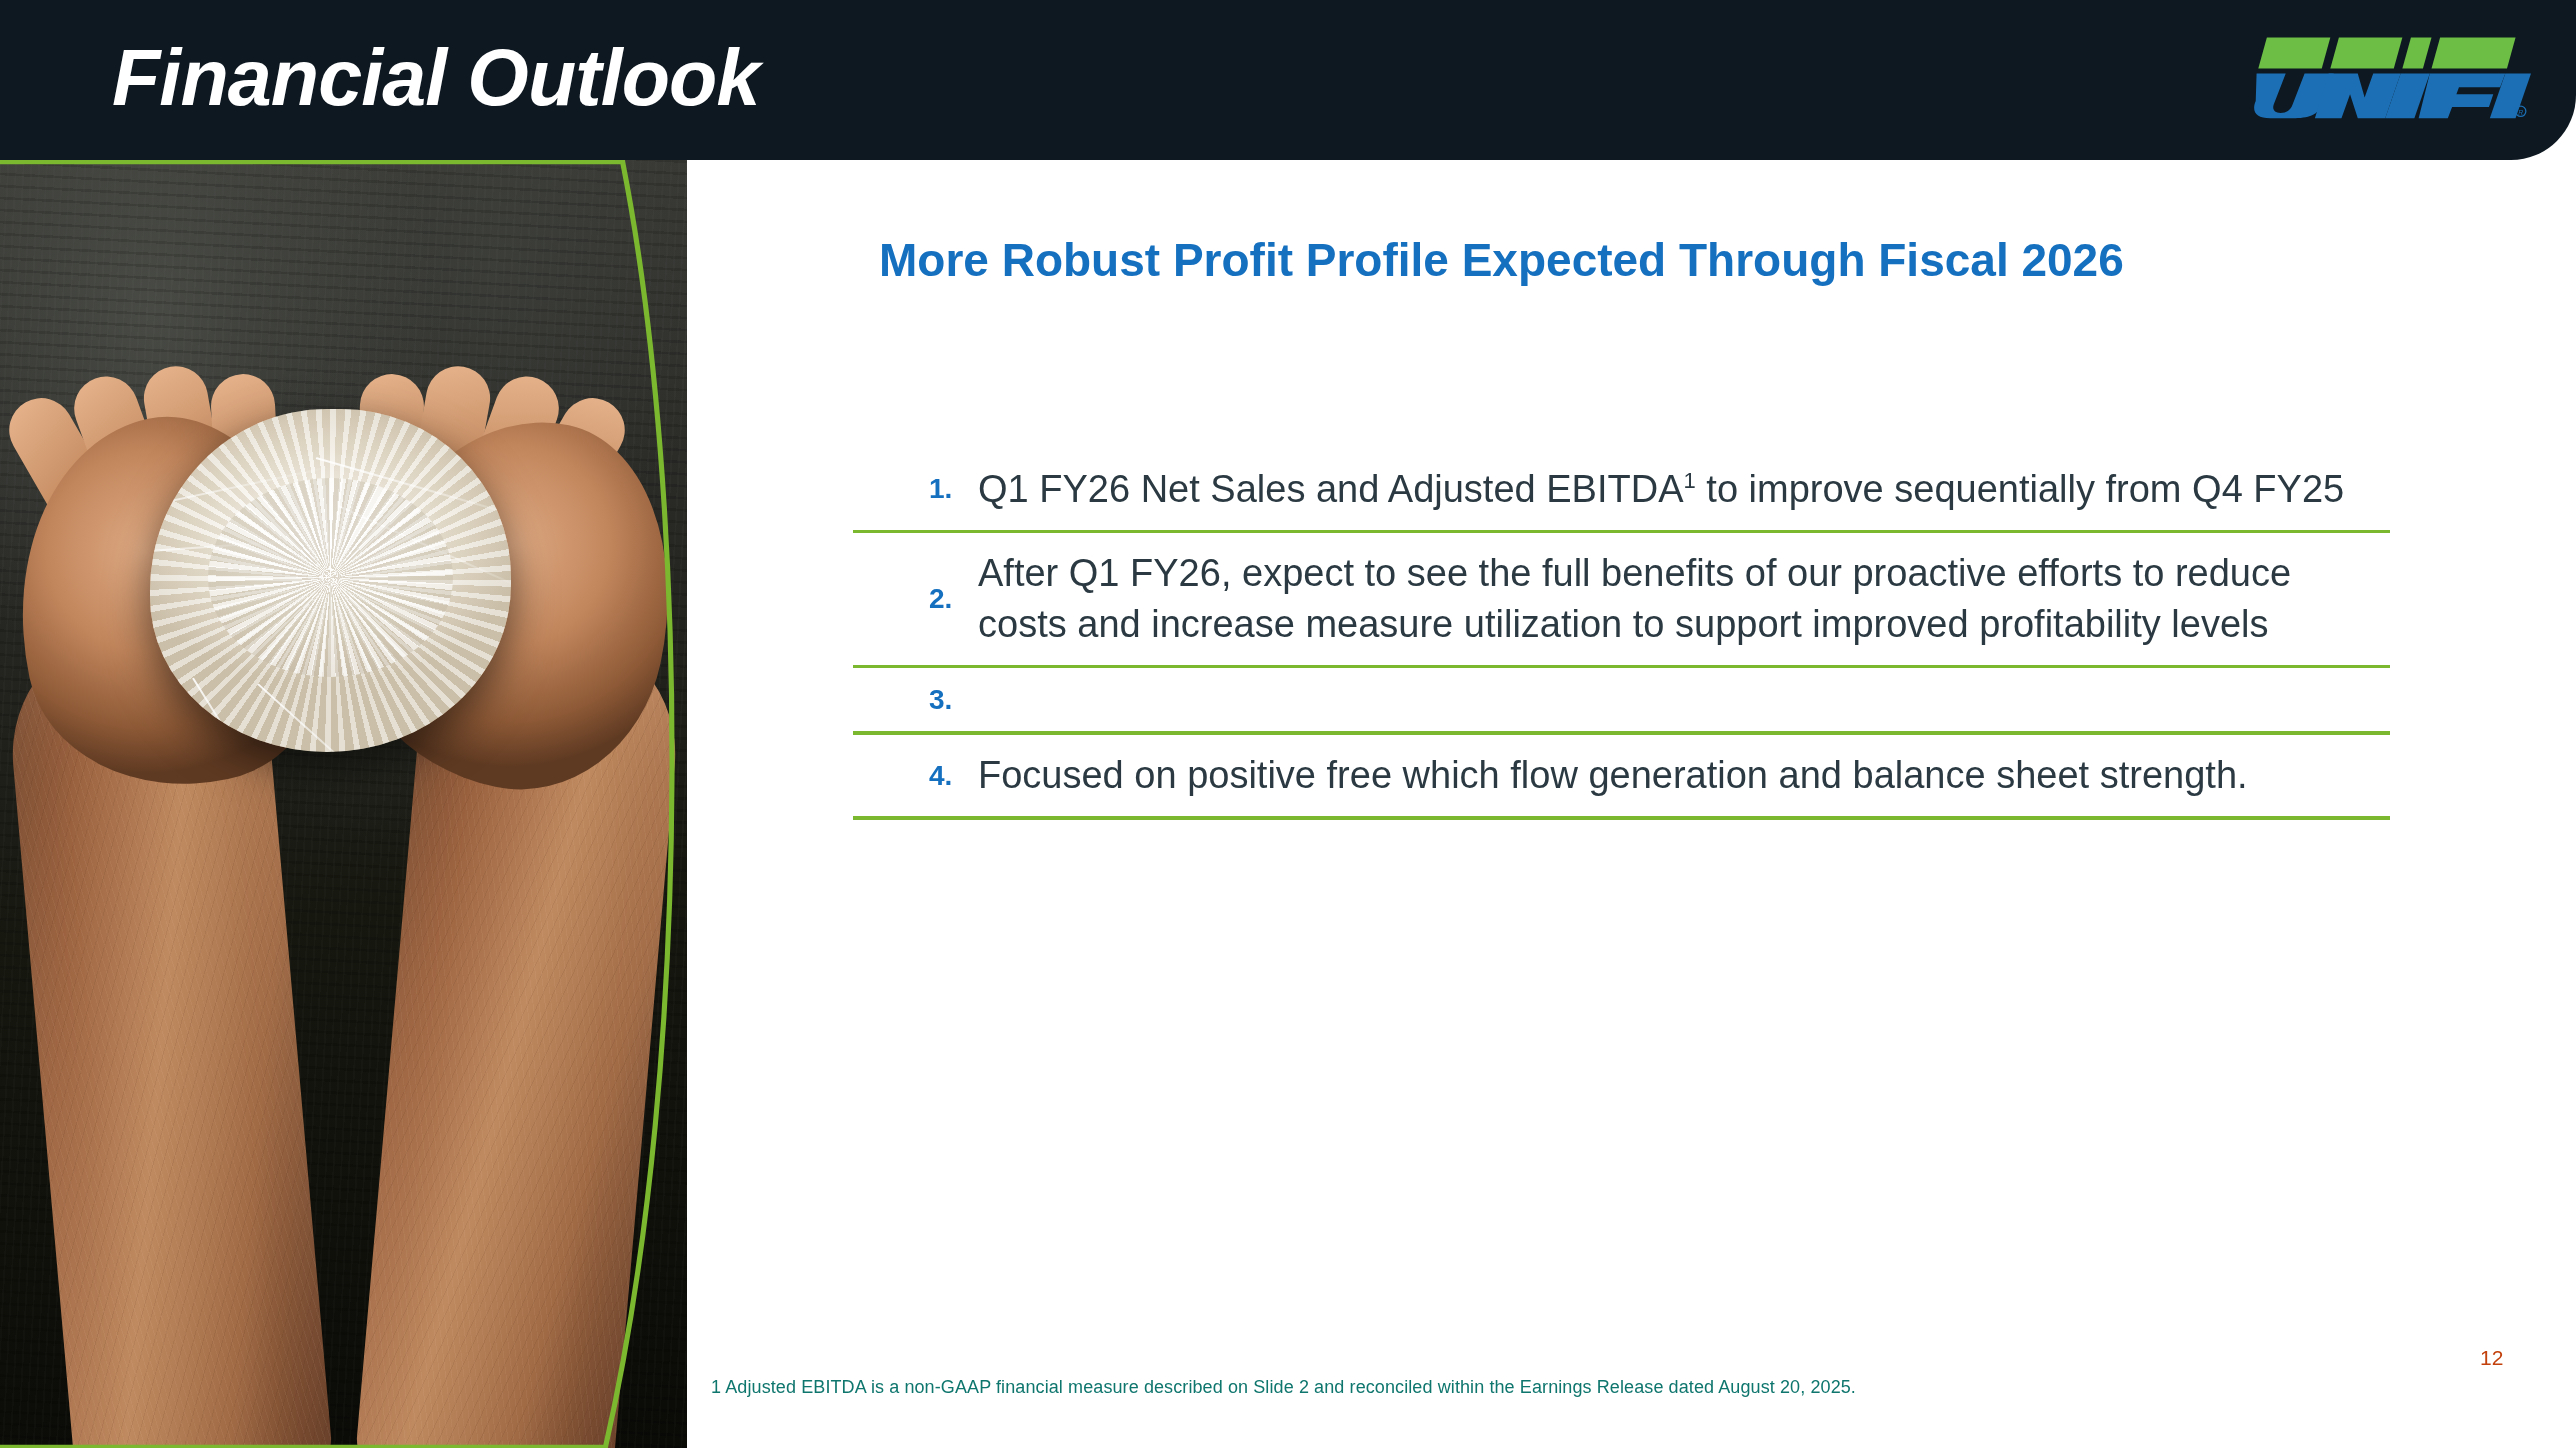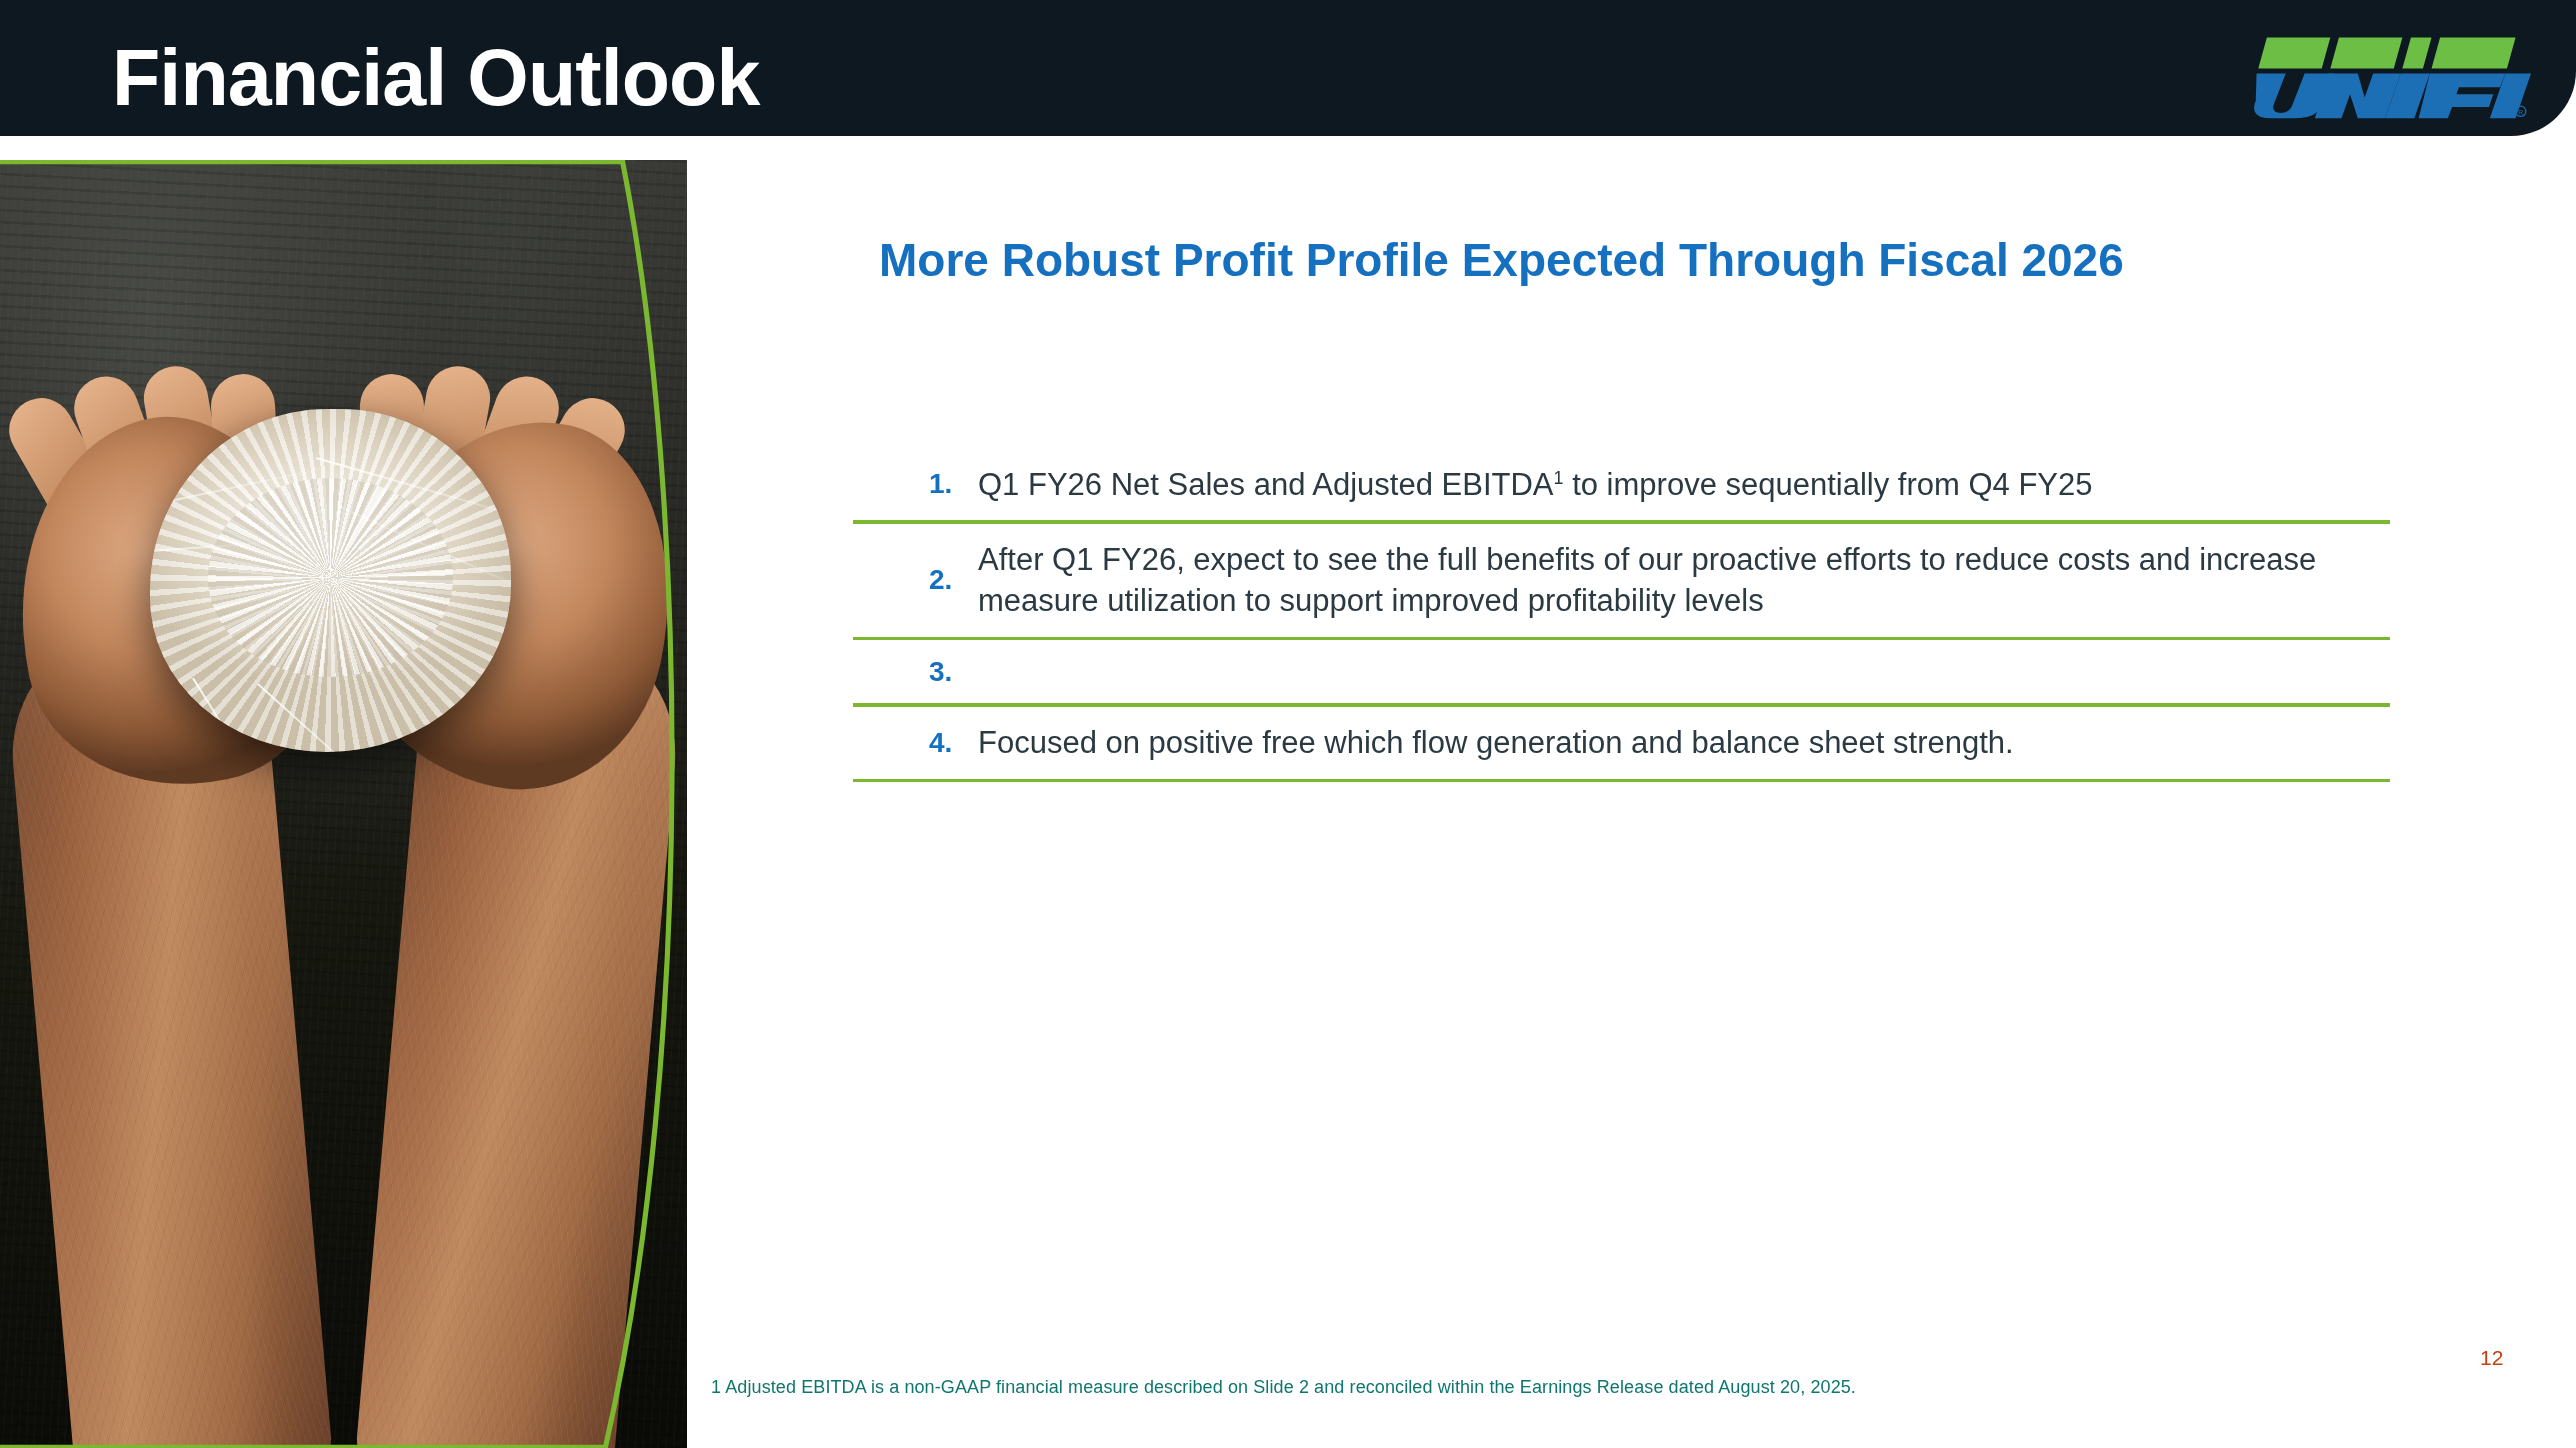--- a/index.html
+++ b/index.html
@@ -15,24 +15,25 @@
     font-family: "Liberation Sans", sans-serif;
     -webkit-font-smoothing: antialiased;
   }
 
   
   .header-bar {
     position: absolute;
     left: 0;
     top: 0;
     width: 2576px;
-    height: 136px;
+    height: 160px;
     background: #0D1821;
     border-bottom-right-radius: 65px;
     z-index: 5;
+    font-style: italic;
   }
   .slide-title {
     position: absolute;
     left: 112px;
     top: 5.2px;
     font-size: 79px;
     font-weight: bold;
     color: #ffffff;
     letter-spacing: -0.9px;
     line-height: 146px;
@@ -213,21 +214,21 @@
     flex: 0 0 125px;
     font-size: 28px;
     font-weight: bold;
     color: #1570C0;
     text-align: left;
     padding-left: 76px;
     box-sizing: border-box;
   }
   .item-text {
     flex: 1 1 auto;
-    font-size: 31px;
+    font-size: 38px;
     line-height: 1.33;
     color: #2B3A42;
   }
   .item-text sup {
     font-size: 0.58em;
     vertical-align: super;
     line-height: 0;
   }
   .divider {
     height: 3.4px;

